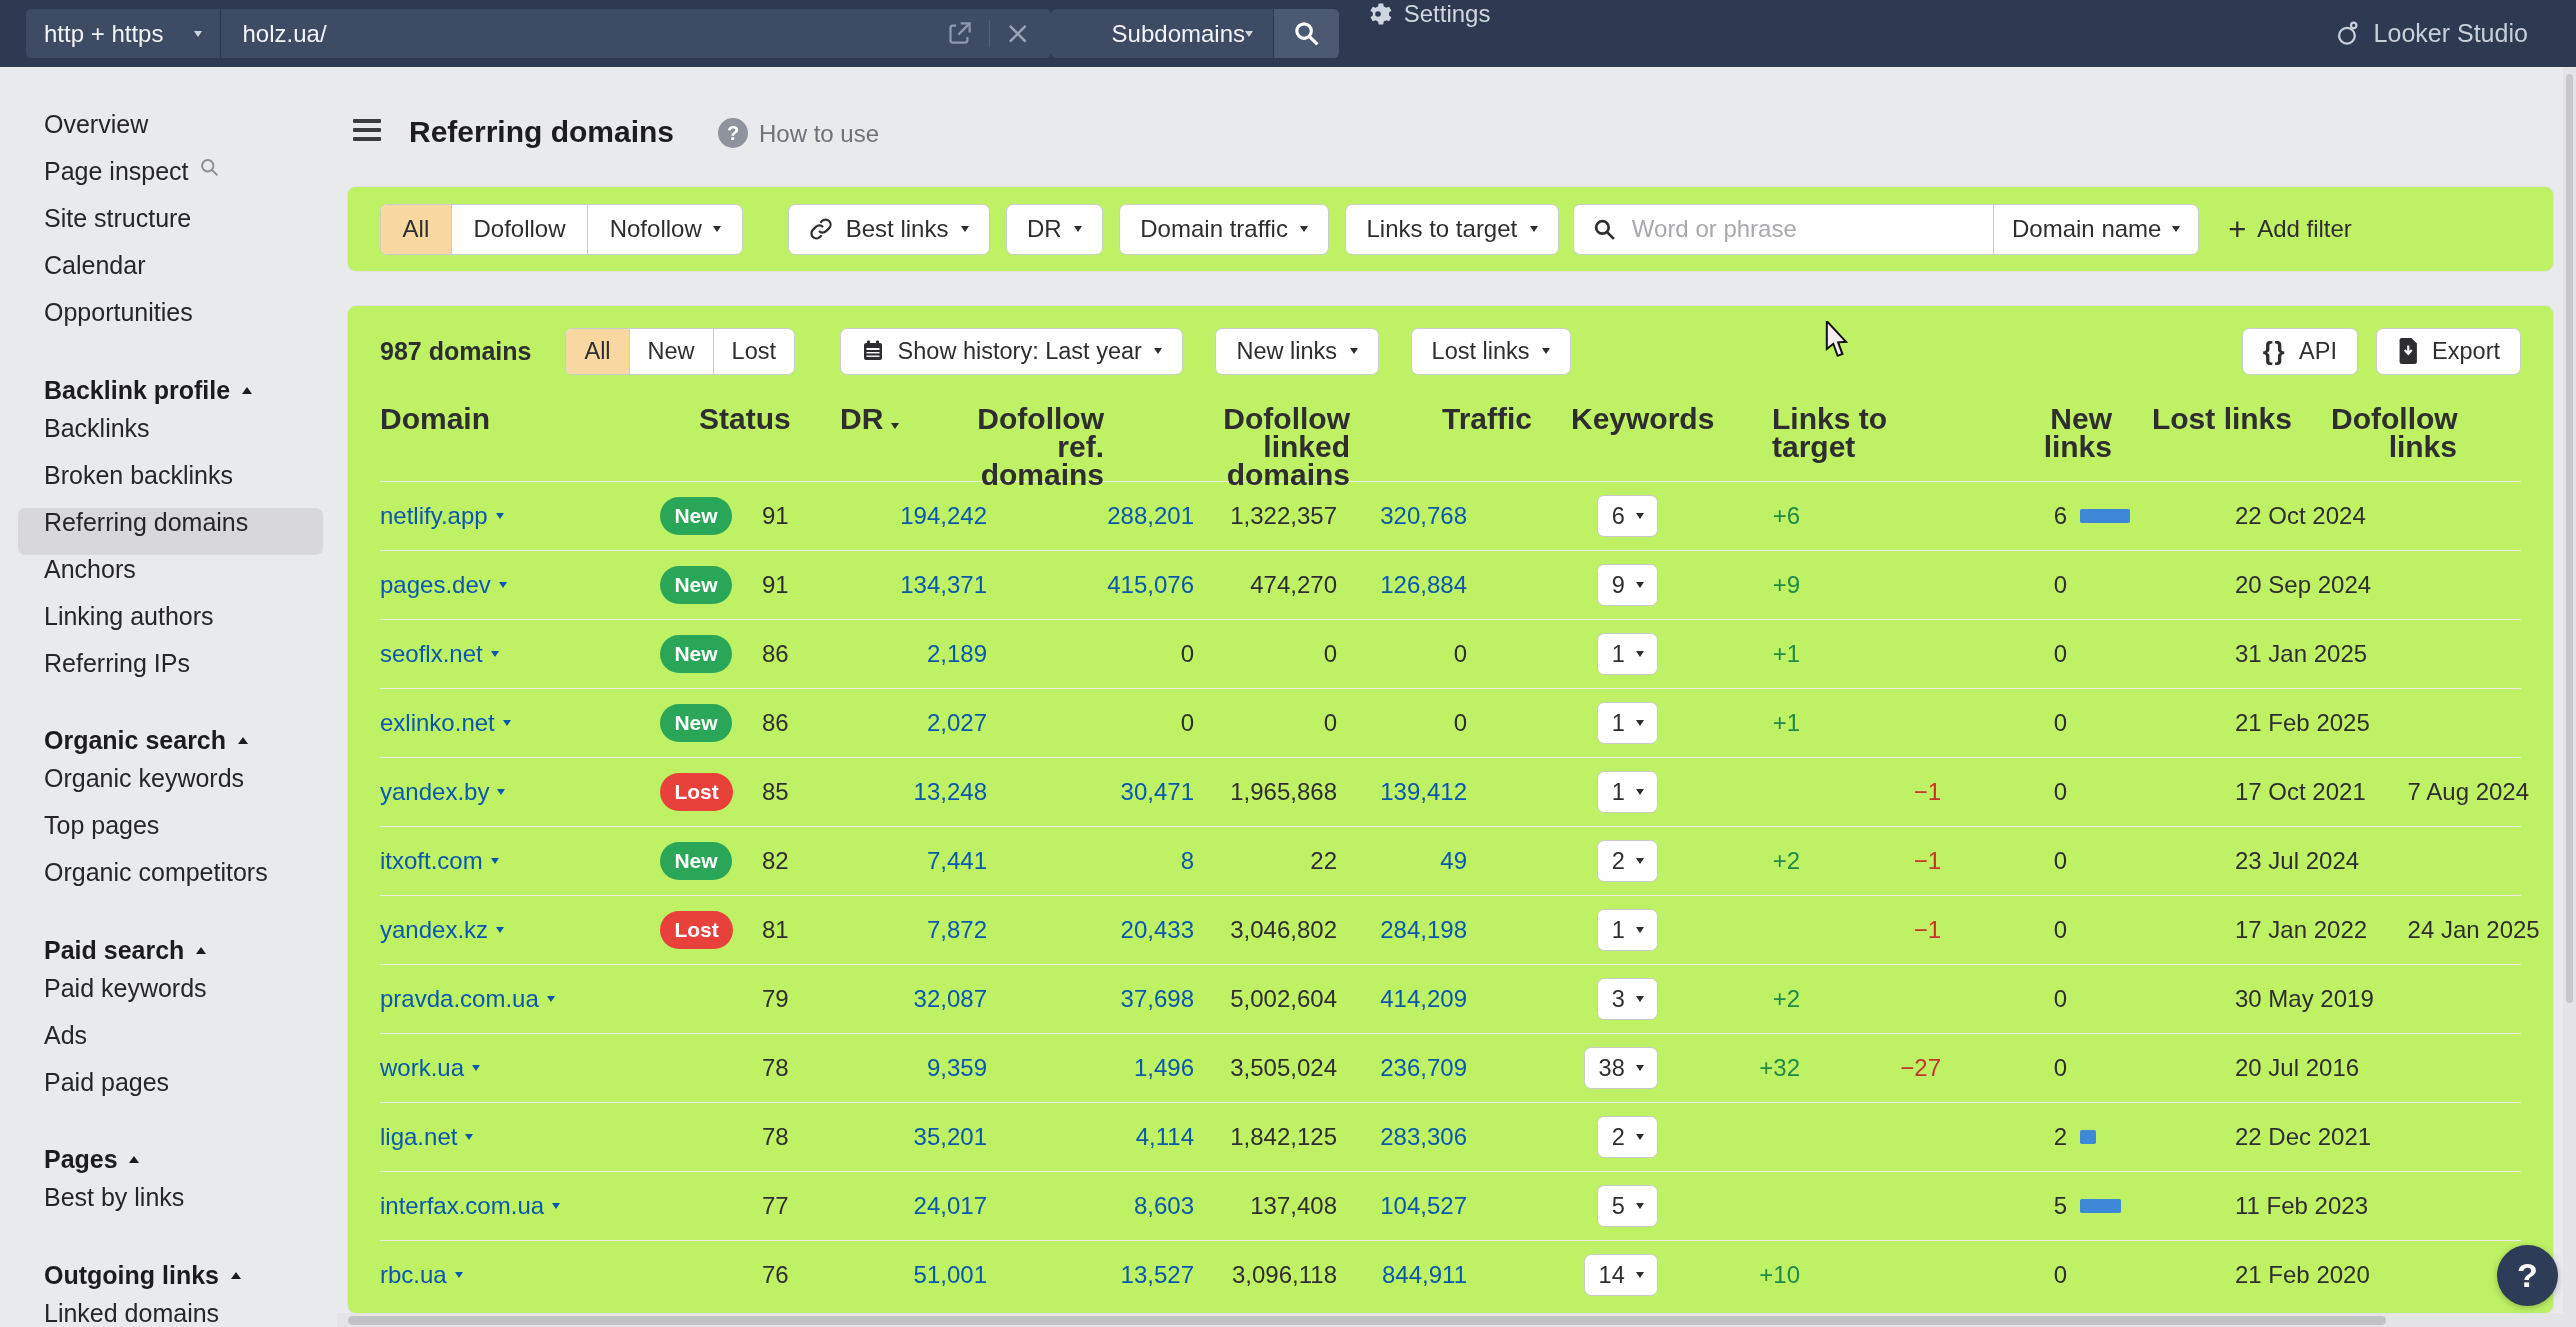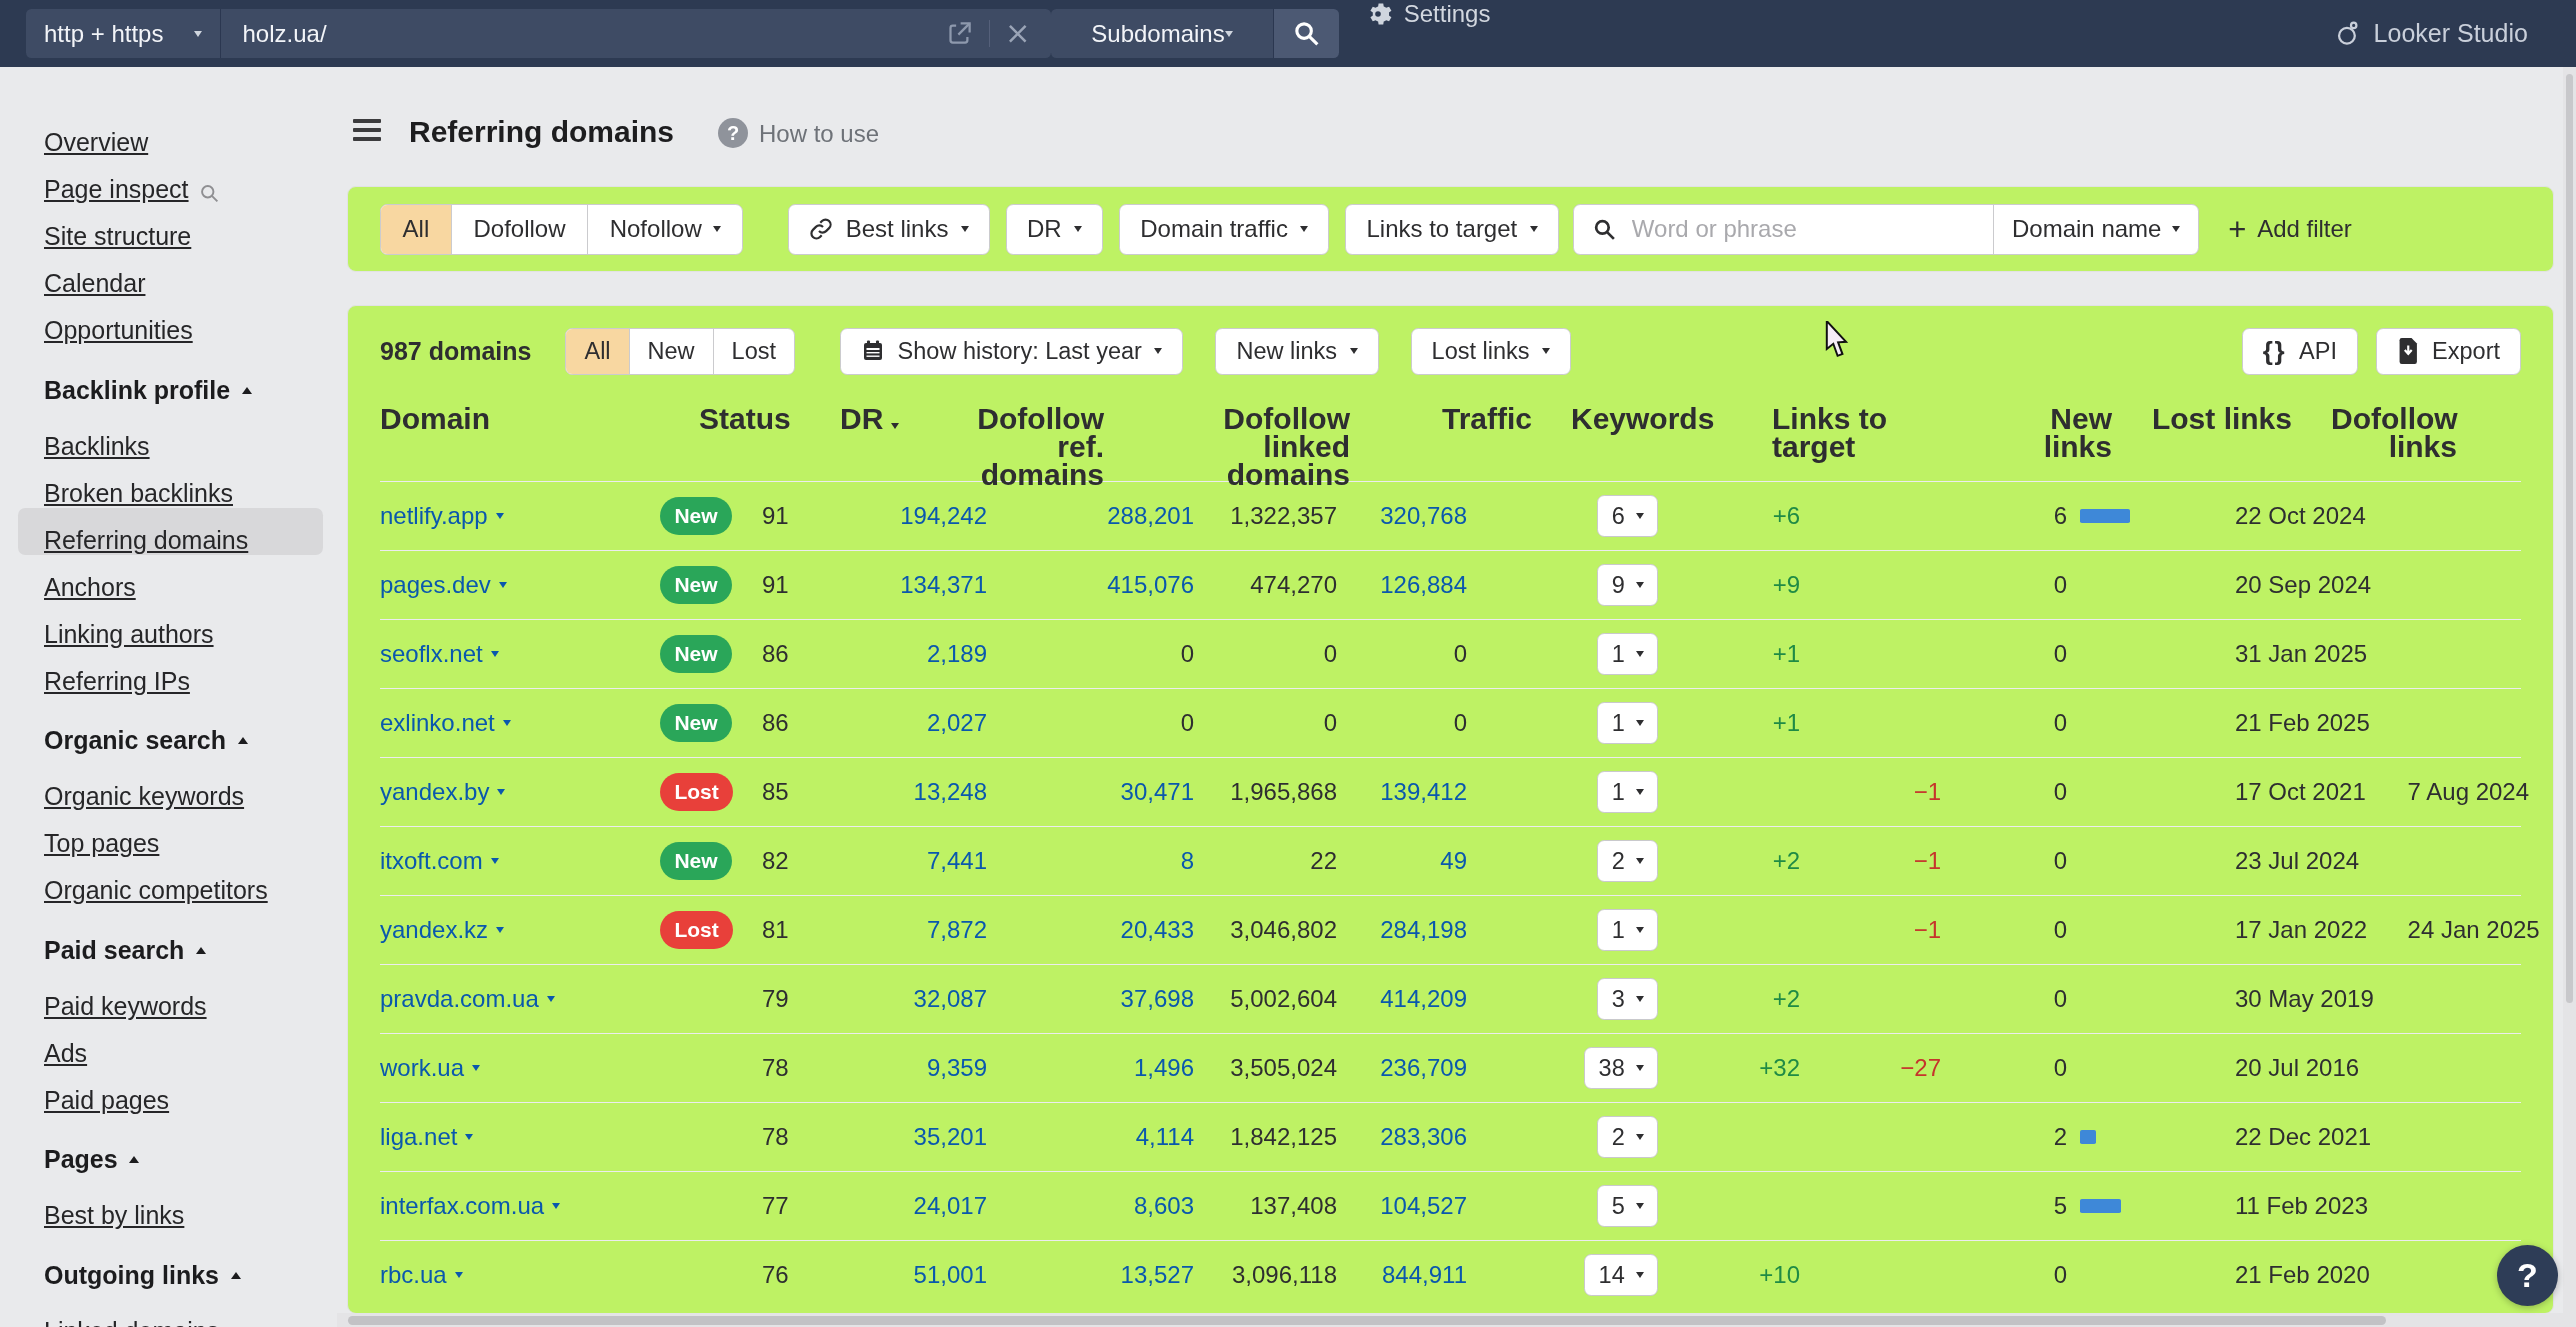--- a/index.html
+++ b/index.html
@@ -8,36 +8,36 @@
     background:#e9eaec;font-family:"Liberation Sans",sans-serif;color:#2e2e30;}
 
   
   .topbar{position:absolute;left:0;top:0;width:2576px;height:67px;background:#2d3a52;}
   .tb-group{position:absolute;top:9px;height:49px;display:flex;border-radius:5.4px;overflow:hidden;}
   .tb-seg{display:flex;align-items:center;background:#3e4b64;color:#f2f4f8;font-size:24px;}
   .tb-divider{width:0.9px;background:#2b3750;}
   .proto{width:194px;padding:0 18px;justify-content:space-between;}
   .urlfield{width:830px;padding:0 21.6px;justify-content:space-between;}
   .url-icons{display:flex;align-items:center;gap:16px;}
-  .subdomains{width:222px;padding:0 20px;justify-content:center;}
+  .subdomains{width:222px;padding:0 20px;justify-content:flex-end;}
   .tb-searchbtn{width:65px;background:#4c5973;display:flex;align-items:center;justify-content:center;}
   .caret-dn{width:0;height:0;border-left:5.4px solid transparent;border-right:5.4px solid transparent;
     border-top:7.2px solid currentColor;display:inline-block;}
   .caret-up{width:0;height:0;border-left:5.4px solid transparent;border-right:5.4px solid transparent;
     border-bottom:7.2px solid currentColor;display:inline-block;}
   .caret-sm{border-left-width:4.5px;border-right-width:4.5px;border-top-width:6.3px;}
   .tb-settings{position:absolute;left:1364px;top:0;height:67px;display:flex;align-items:flex-start;gap:11.7px;
     color:#d2d7df;font-size:24px;}
   .tb-looker{position:absolute;left:2334px;top:0;height:67px;display:flex;align-items:center;gap:12.6px;
     color:#c9cfda;font-size:25px;}
 
   
   .sidebar{position:absolute;left:0;top:67px;width:341px;padding-top:43px;}
-  .side-item{height:47px;display:flex;align-items:flex-end;font-size:25px;color:#262628;
-    margin:0 18px;padding-left:26px;border-radius:7.2px;gap:10.8px;text-decoration:underline;}
+  .side-item{height:47px;display:flex;align-items:flex-start;font-size:25px;color:#262628;
+    margin:0 18px;padding-left:26px;border-radius:7.2px;gap:10.8px;}
   .side-item.active{background:#d8d8da;}
   .side-heading{height:47px;display:flex;align-items:center;font-size:25px;font-weight:700;color:#1c1c1e;
     margin:21.6px 18px 0 18px;padding-left:26px;gap:11.7px;}
 
   
   .hamburger{position:absolute;left:353px;top:119px;width:28px;cursor:pointer;}
   .hamburger div{height:3.6px;background:#3c3c3e;margin-bottom:5.4px;border-radius:0.9px;}
   .page-title{position:absolute;left:409px;top:115px;font-size:30px;font-weight:700;color:#1d1d1f;}
   .help-badge{position:absolute;left:718px;top:118px;width:30px;height:30px;border-radius:50%;
     background:#8f939b;color:#fff;font-size:20px;font-weight:700;display:flex;align-items:center;justify-content:center;}

